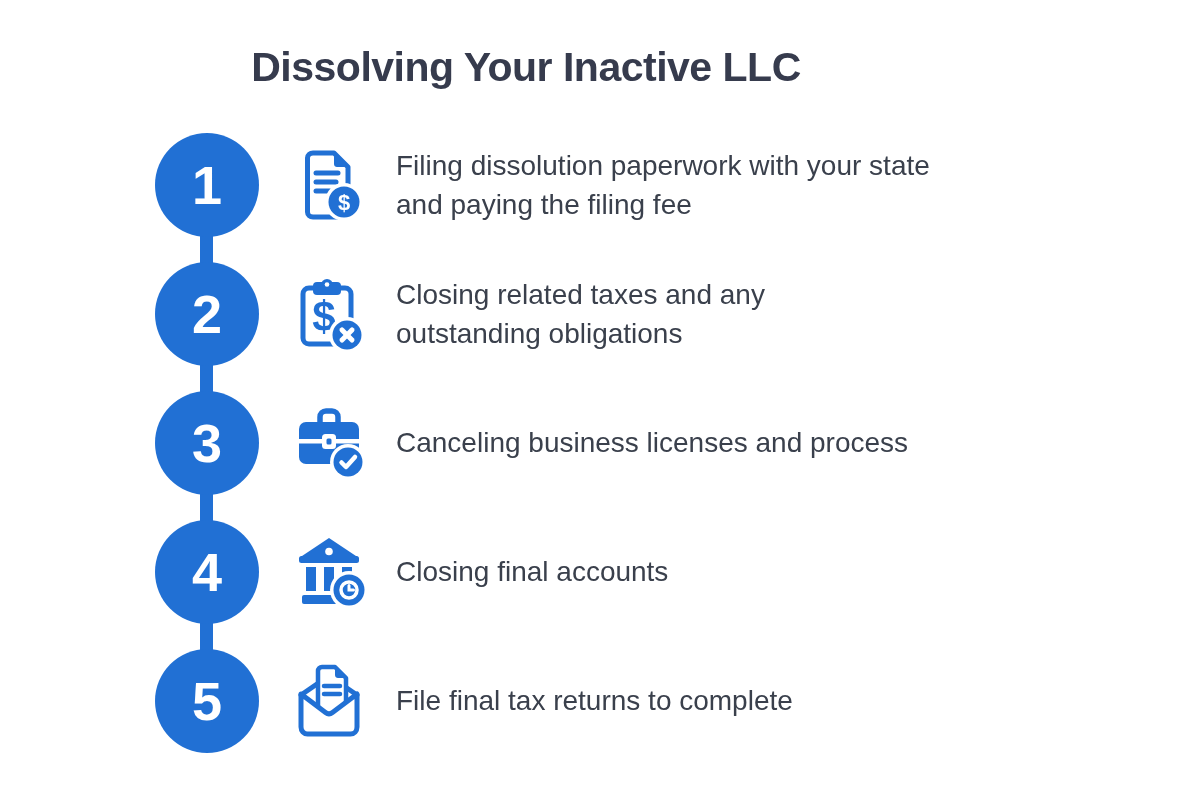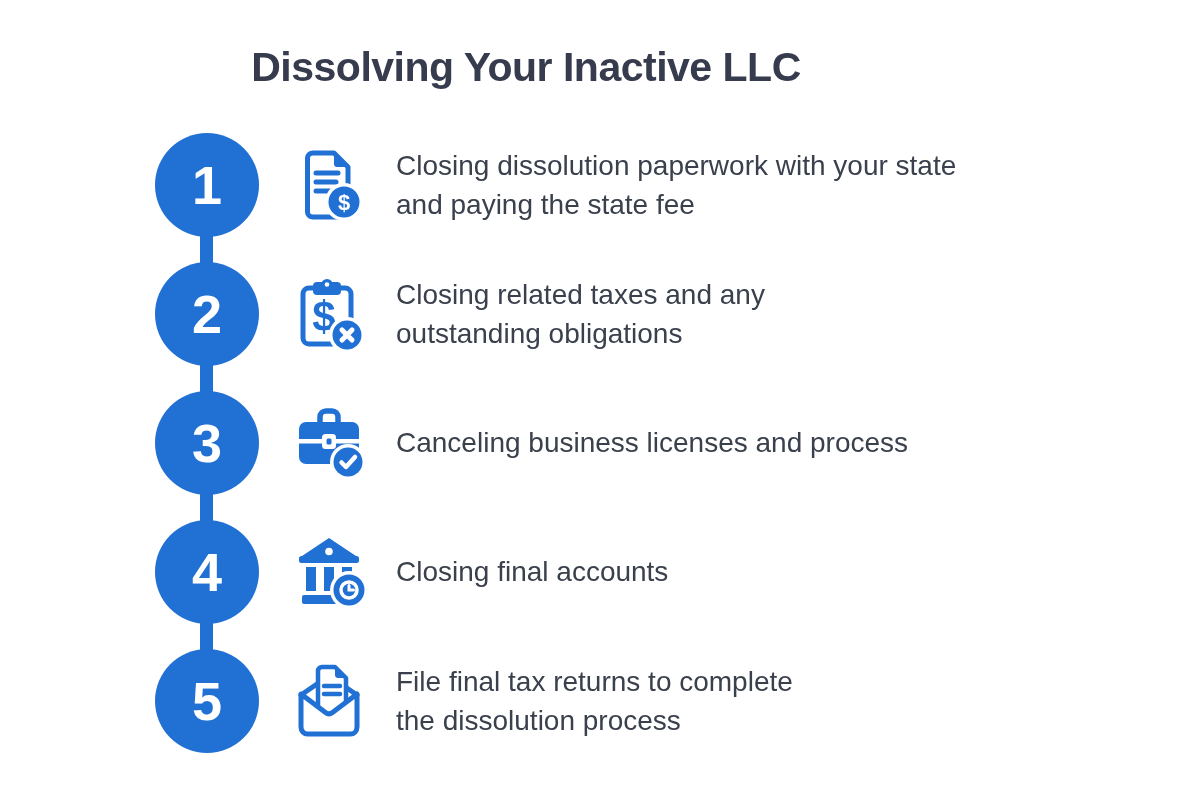--- a/index.html
+++ b/index.html
@@ -64,22 +64,22 @@
             <path d="M26 27h22"></path>
               <path d="M26 36h20"></path>
               <path d="M26 45h14"></path>
           </g>
           <circle cx="54" cy="56" r="19" fill="#fff"></circle>
           <circle cx="54" cy="56" r="15.5" fill="var(--primary)"></circle>
           <text x="54" y="64" text-anchor="middle" font-size="22" font-weight="bold" fill="#fff">$</text>
         </svg>
       </div>
       <div class="label">
-        <span>Closing dissolution paperwork with your state</span>
-        <span>and paying the state fee</span>
+        <span>Filing dissolution paperwork with your state</span>
+        <span>and paying the filing fee</span>
       </div>
     </div>
 
     <div class="step">
       <div class="num-circle">
         <span>2</span>
       </div>
       <div class="icon-box">
         <svg viewBox="0 0 78 78">
           <rect x="13" y="13" width="48" height="56" rx="6" fill="none" stroke="var(--primary)" stroke-width="5"></rect>
@@ -160,18 +160,17 @@
           <path d="M45 5l11 11h-8c-1.7 0-3-1.3-3-3z" fill="var(--primary)"></path>
           <g stroke="var(--primary)" stroke-width="4.5" stroke-linecap="round">
             <path d="M34 24h16"></path>
               <path d="M34 32h16"></path>
           </g>
           <path d="M11 32l24.5 18.6c2 1.5 5 1.5 7 0L67 32v33c0 3.9-2.8 7-6.5 7h-43c-3.7 0-6.5-3.1-6.5-7z" fill="#fff" stroke="var(--primary)" stroke-width="5" stroke-linejoin="round"></path>
         </svg>
       </div>
       <div class="label">
         <span>File final tax returns to complete</span>
-        <span>the dissolution process</span>
       </div>
     </div>
 
   </div>
 </div>
 
 </body></html>

